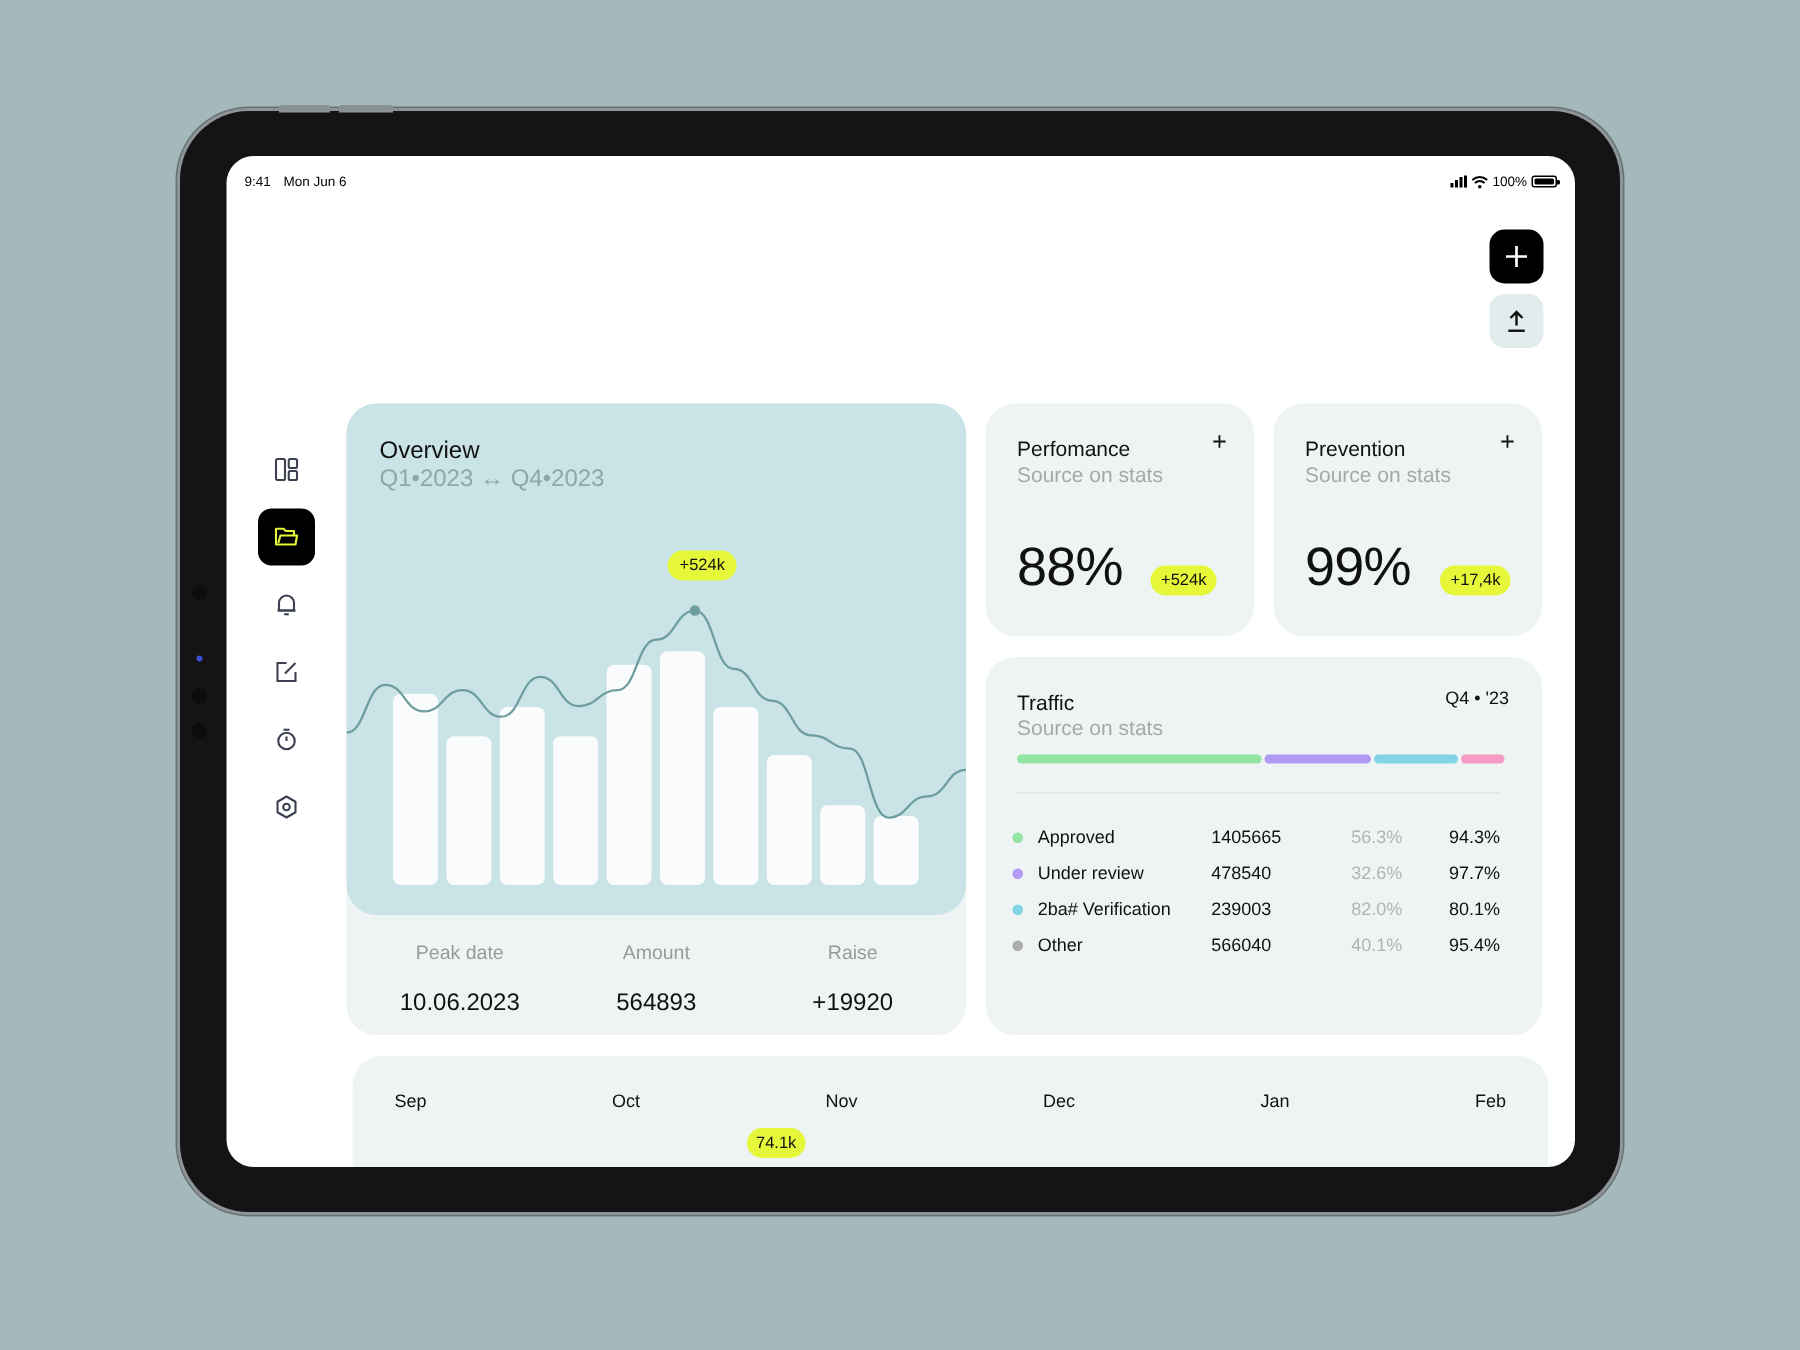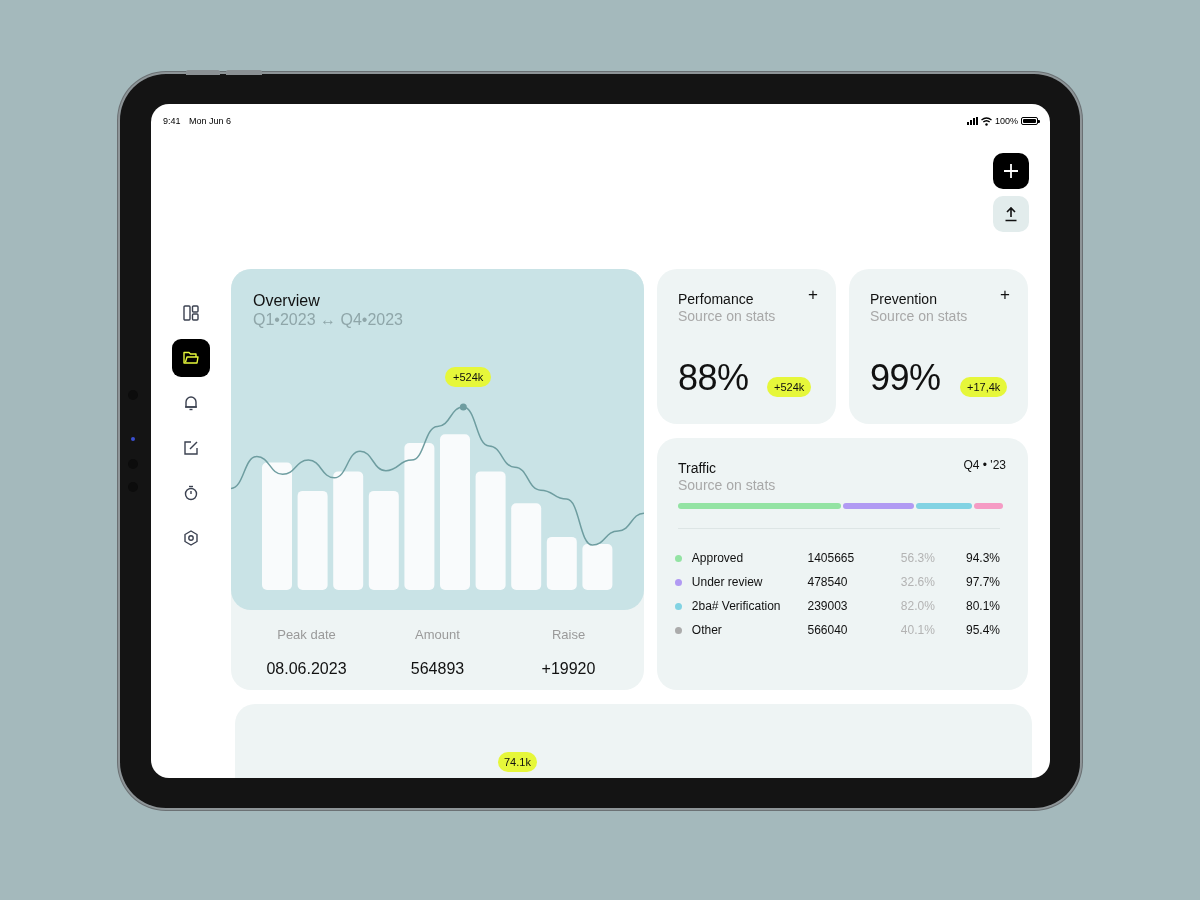--- a/index.html
+++ b/index.html
@@ -181,21 +181,21 @@
           <path d="M0 219.42 C12.90625 219.42 12.90625 187.56 25.8125 187.56 C38.71875 187.56 38.71875 205.26 51.625 205.26 C64.53125 205.26 64.53125 191.10000000000002 77.4375 191.10000000000002 C90.34375 191.10000000000002 90.34375 208.8 103.25 208.8 C116.15625 208.8 116.15625 182.25 129.0625 182.25 C141.96875 182.25 141.96875 201.72 154.875 201.72 C167.78125 201.72 167.78125 191.10000000000002 180.6875 191.10000000000002 C193.59375 191.10000000000002 193.59375 157.47 206.5 157.47 C219.40625 157.47 219.40625 138 232.3125 138 C245.21875 138 245.21875 176.94 258.125 176.94 C271.03125 176.94 271.03125 198.18 283.9375 198.18 C296.84375 198.18 296.84375 221.19 309.75 221.19 C322.65625 221.19 322.65625 230.04000000000002 335.5625 230.04000000000002 C348.46875 230.04000000000002 348.46875 276.06 361.375 276.06 C374.28125 276.06 374.28125 261.9 387.1875 261.9 C400.09375 261.9 400.09375 244.2 413 244.2" fill="none" stroke="#6e9da0" stroke-width="1.5"></path>
           <circle cx="232.3125" cy="138" r="3.5" fill="#6e9da0"></circle>
         </svg>
       <div class="ov-title">Overview</div>
       <div class="ov-sub">Q1•2023 ↔ Q4•2023</div>
       <div class="bubble" style="left:214px;top:98px;">+524k</div>
     </div>
     <div class="ov-stats">
       <div class="ov-stat">
         <div class="lab">Peak date</div>
-        <div class="val">08.06.2023</div>
+        <div class="val">10.06.2023</div>
       </div>
       <div class="ov-stat">
         <div class="lab">Amount</div>
         <div class="val">564893</div>
       </div>
       <div class="ov-stat">
         <div class="lab">Raise</div>
         <div class="val">+19920</div>
       </div>
     </div>
@@ -254,15 +254,23 @@
           <span class="dot" style="background: rgb(171, 171, 171);"></span>
           <span class="name">Other</span>
           <span class="num">566040</span>
           <span class="pct1">40.1%</span>
           <span class="pct2">95.4%</span>
         </div>
       </div>
   </div>
 
   <div class="timeline">
+    <div class="months">
+      <span>Sep</span>
+      <span>Oct</span>
+      <span>Nov</span>
+      <span>Dec</span>
+      <span>Jan</span>
+      <span>Feb</span>
+    </div>
     <div class="tl-bubble">74.1k</div>
   </div>
 </div>
 
 </body></html>

